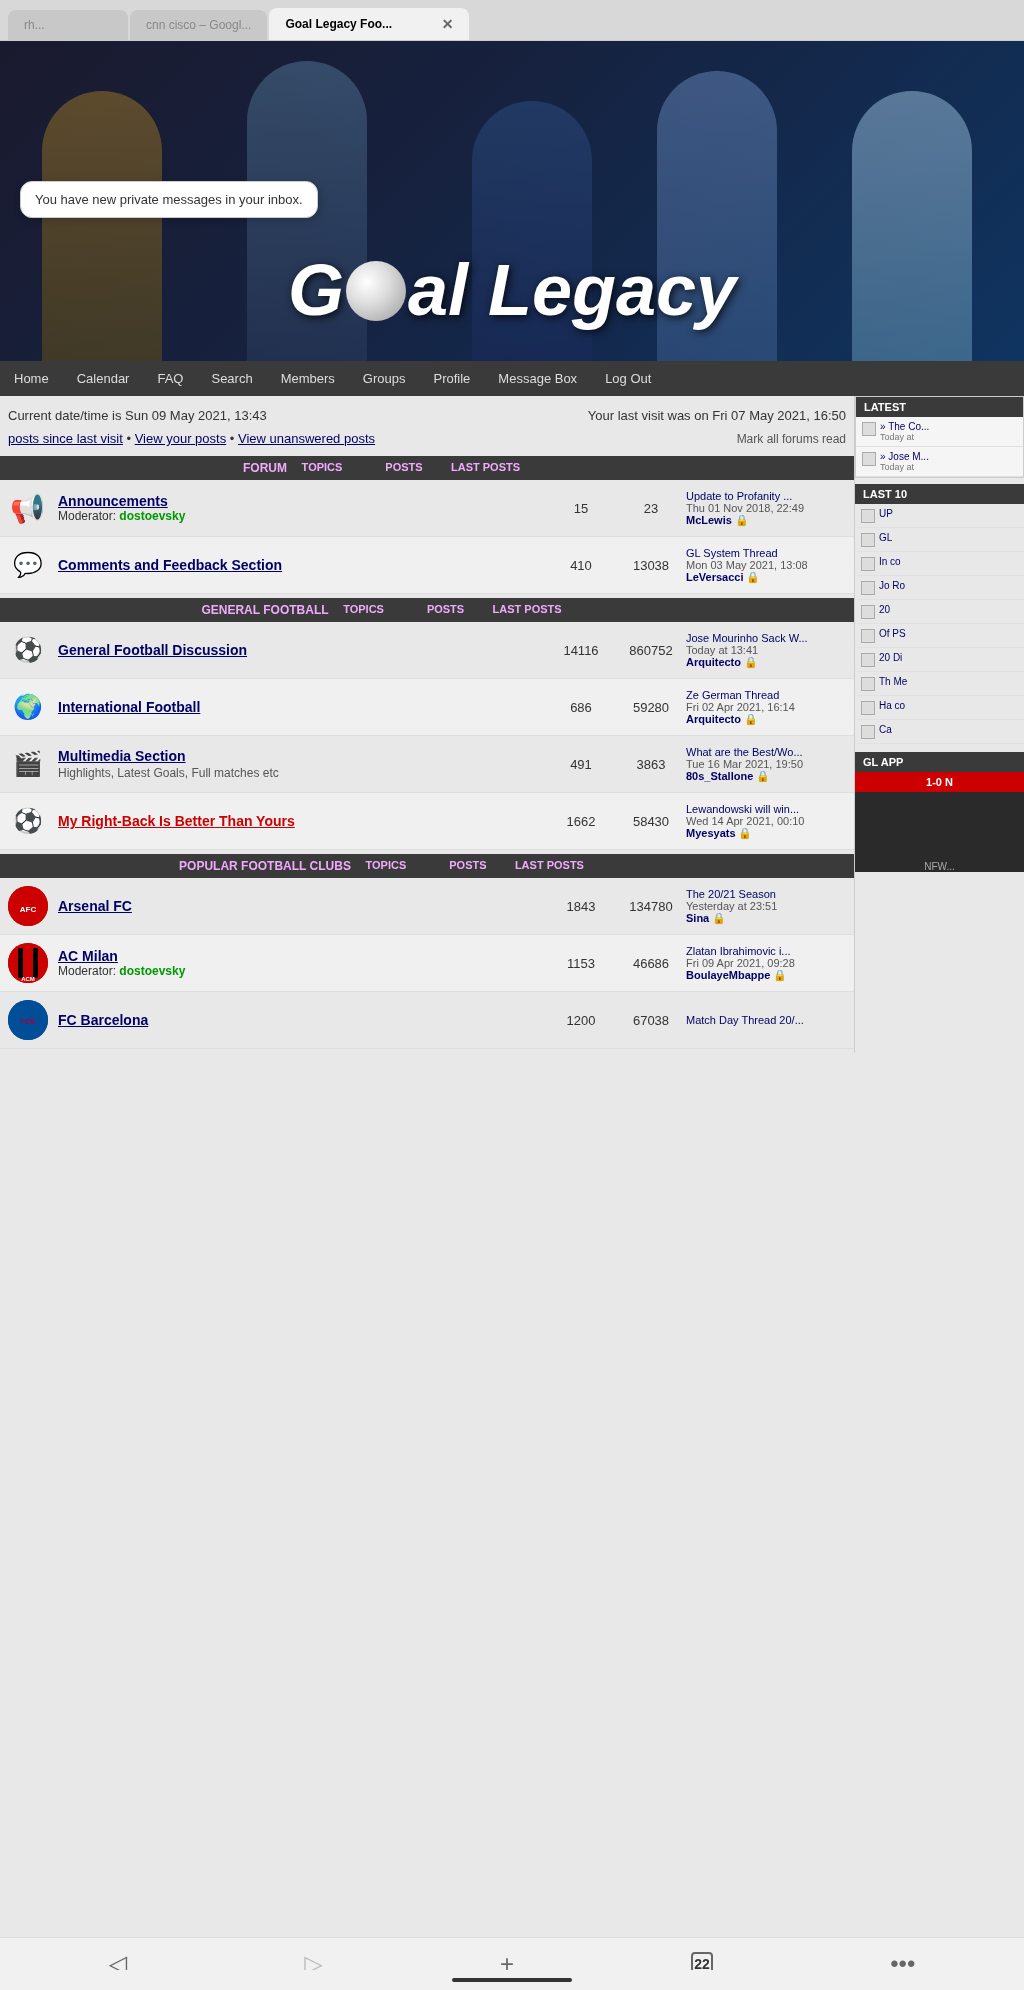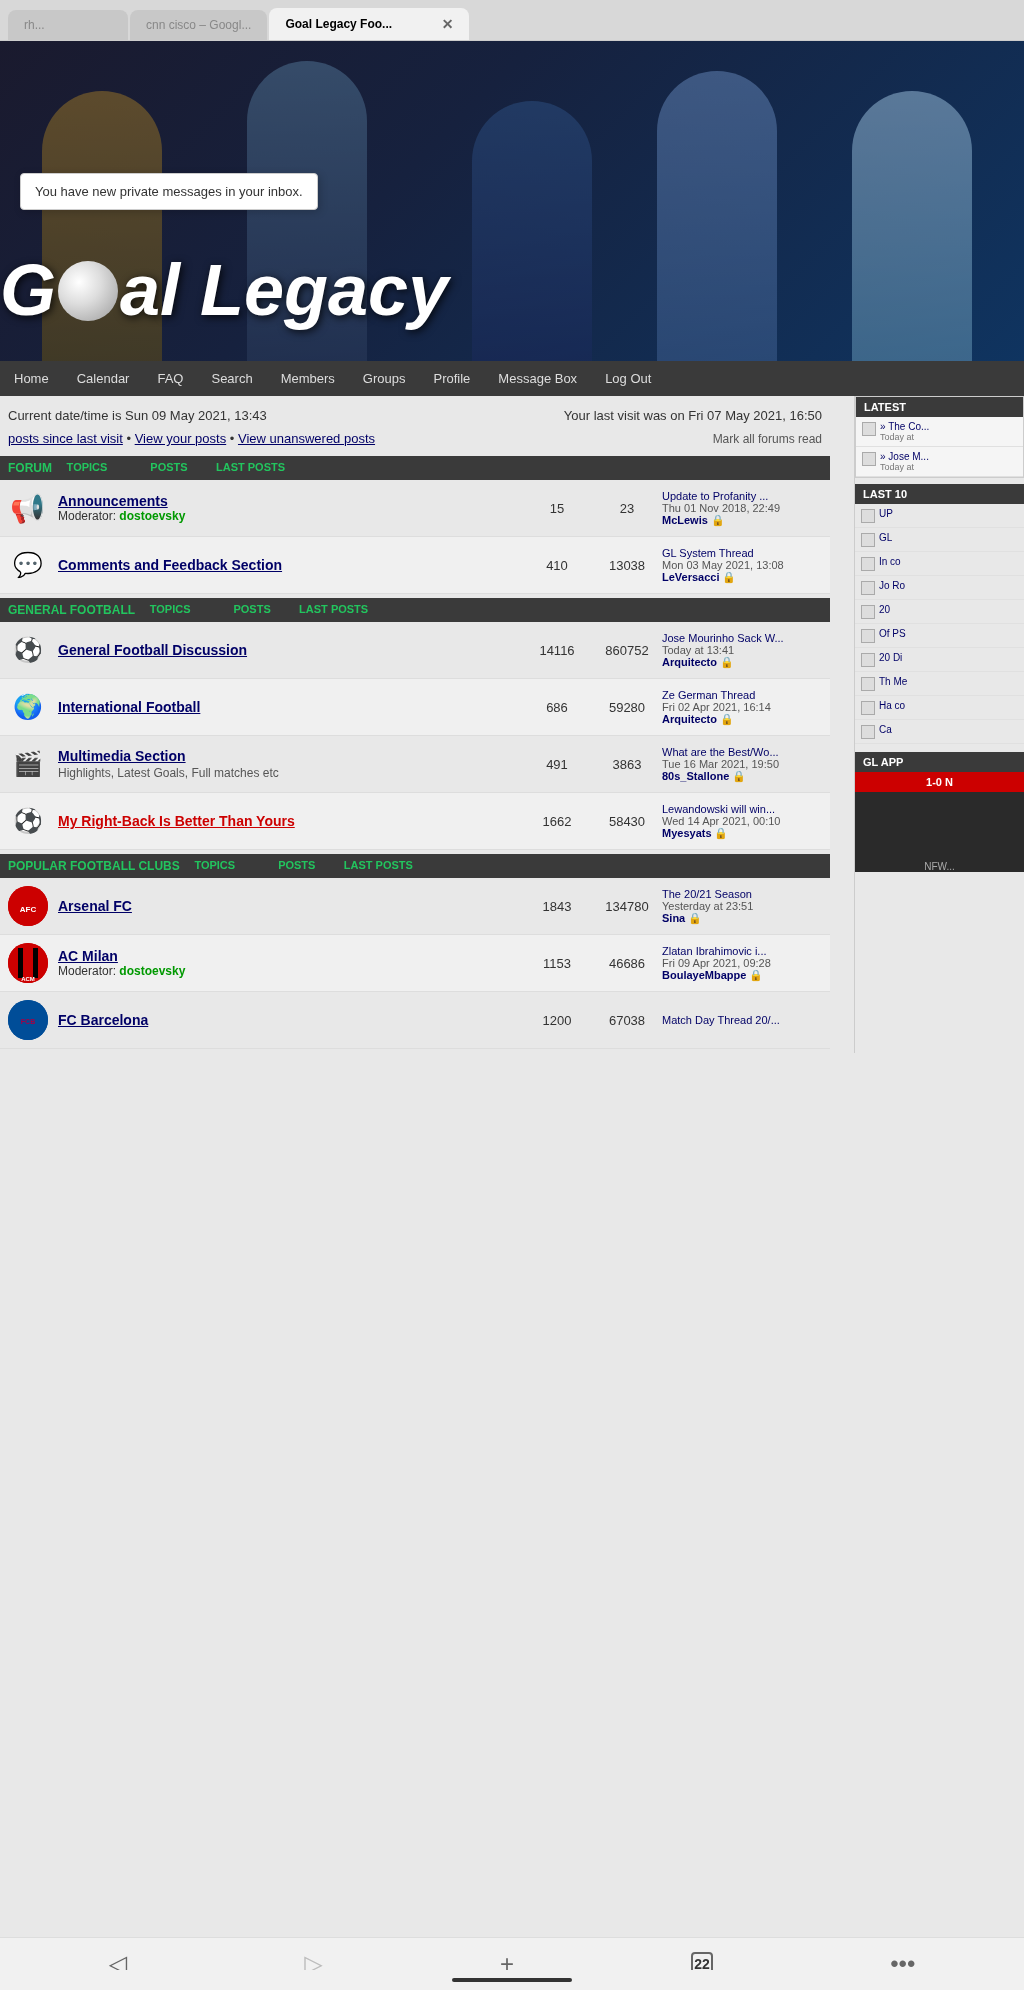--- a/index.html
+++ b/index.html
@@ -16,46 +16,46 @@
     
     .site-header { position: relative; width: 100%; height: 320px; background: #1a1a2e; overflow: hidden; }
     .site-header-bg { width: 100%; height: 100%; background: linear-gradient(135deg, #1a1a2e 0%, #16213e 40%, #0f3460 100%); display: flex; align-items: flex-end; justify-content: center; position: relative; }
     .header-players { position: absolute; top: 0; left: 0; right: 0; bottom: 0; display: flex; justify-content: space-around; align-items: flex-end; opacity: 0.6; }
     .player-silhouette { width: 120px; height: 280px; background: #666; border-radius: 60px 60px 0 0; }
     .player-silhouette:nth-child(1) { background: linear-gradient(180deg, #8a6a2a 0%, #5a4a1a 100%); transform: translateY(10px); }
     .player-silhouette:nth-child(2) { background: linear-gradient(180deg, #4a6a8a 0%, #2a3a5a 100%); height: 300px; }
     .player-silhouette:nth-child(3) { background: linear-gradient(180deg, #2a4a7a 0%, #1a2a5a 100%); height: 260px; transform: translateX(20px); }
     .player-silhouette:nth-child(4) { background: linear-gradient(180deg, #5a7aaa 0%, #3a5a8a 100%); height: 290px; }
     .player-silhouette:nth-child(5) { background: linear-gradient(180deg, #8aacca 0%, #5a8aaa 100%); height: 270px; transform: translateX(-10px); }
-    .site-title-overlay { position: absolute; bottom: 30px; left: 0; right: 0; }
+    .site-title-overlay { position: absolute; bottom: 30px; left: 0; right: 0; text-align: center; }
     .site-title { font-size: 72px; font-weight: bold; color: white; text-shadow: 2px 2px 8px rgba(0,0,0,0.8); font-style: italic; }
     .site-title .ball { display: inline-block; width: 60px; height: 60px; background: radial-gradient(circle at 35% 35%, #fff 0%, #ddd 40%, #999 100%); border-radius: 50%; vertical-align: middle; margin: 0 2px; position: relative; top: -5px; }
-    .private-message-bubble { position: absolute; top: 132px; left: 20px; background: white; border: 1px solid #ccc; padding: 10px 14px; border-radius: 4px; font-size: 13px; color: #333; box-shadow: 2px 2px 8px rgba(0,0,0,0.2); z-index: 10; }
+    .private-message-bubble { position: absolute; top: 140px; left: 20px; background: white; border: 1px solid #ccc; padding: 10px 14px; border-radius: 12px; font-size: 13px; color: #333; box-shadow: 2px 2px 8px rgba(0,0,0,0.2); z-index: 10; }
 
     
     .nav-bar { background: #3a3a3a; display: flex; }
     .nav-item { color: #ddd; padding: 10px 14px; font-size: 13px; text-decoration: none; cursor: pointer; }
 
     
     .page-layout { display: flex; }
     .main-content { flex: 1; min-width: 0; background: #e8e8e8; padding: 0; }
-    .right-sidebar { width: 170px; background: #e8e8e8; padding: 0; border-left: 1px solid #ccc; margin-left: 24px; }
+    .right-sidebar { width: 170px; background: #e8e8e8; padding: 0; border-left: 1px solid #ccc; }
 
     
     .info-bar { padding: 12px 8px 4px; display: flex; justify-content: space-between; align-items: center; font-size: 13px; color: #333; }
     .info-bar .datetime { }
     .info-bar .last-visit { color: #333; text-align: right; }
     .links-bar { padding: 4px 8px 10px; display: flex; justify-content: space-between; align-items: center; }
     .links-bar .post-links { font-size: 13px; color: #333; }
     .links-bar .post-links a { color: #000066; text-decoration: underline; }
     .links-bar .mark-read { font-size: 12px; color: #555; }
 
     
     .forum-section { margin-bottom: 4px; }
-    .section-header { background: #3a3a3a; color: #22c55e; padding: 5px 8px; font-size: 12px; font-weight: bold; display: flex; justify-content: flex-start; }
+    .section-header { background: #3a3a3a; color: #f0abfc; padding: 5px 8px; font-size: 12px; font-weight: bold; display: flex; justify-content: center; }
     .section-header .col-headers { display: flex; gap: 12px; }
     .col-head { width: 70px; text-align: center; font-size: 11px; }
     .col-head-last { width: 160px; font-size: 11px; }
 
     .forum-row { background: #f0f0f0; border-bottom: 1px solid #ddd; display: flex; align-items: center; padding: 8px; }
     .forum-row:nth-child(even) { background: #e8e8e8; }
     .forum-icon { width: 40px; height: 40px; margin-right: 10px; flex-shrink: 0; display: flex; align-items: center; justify-content: center; }
     .forum-info { flex: 1; min-width: 0; }
     .forum-name { font-weight: bold; font-size: 14px; color: #000066; text-decoration: underline; cursor: pointer; }
     .forum-name.red-link { color: #cc0000; }

